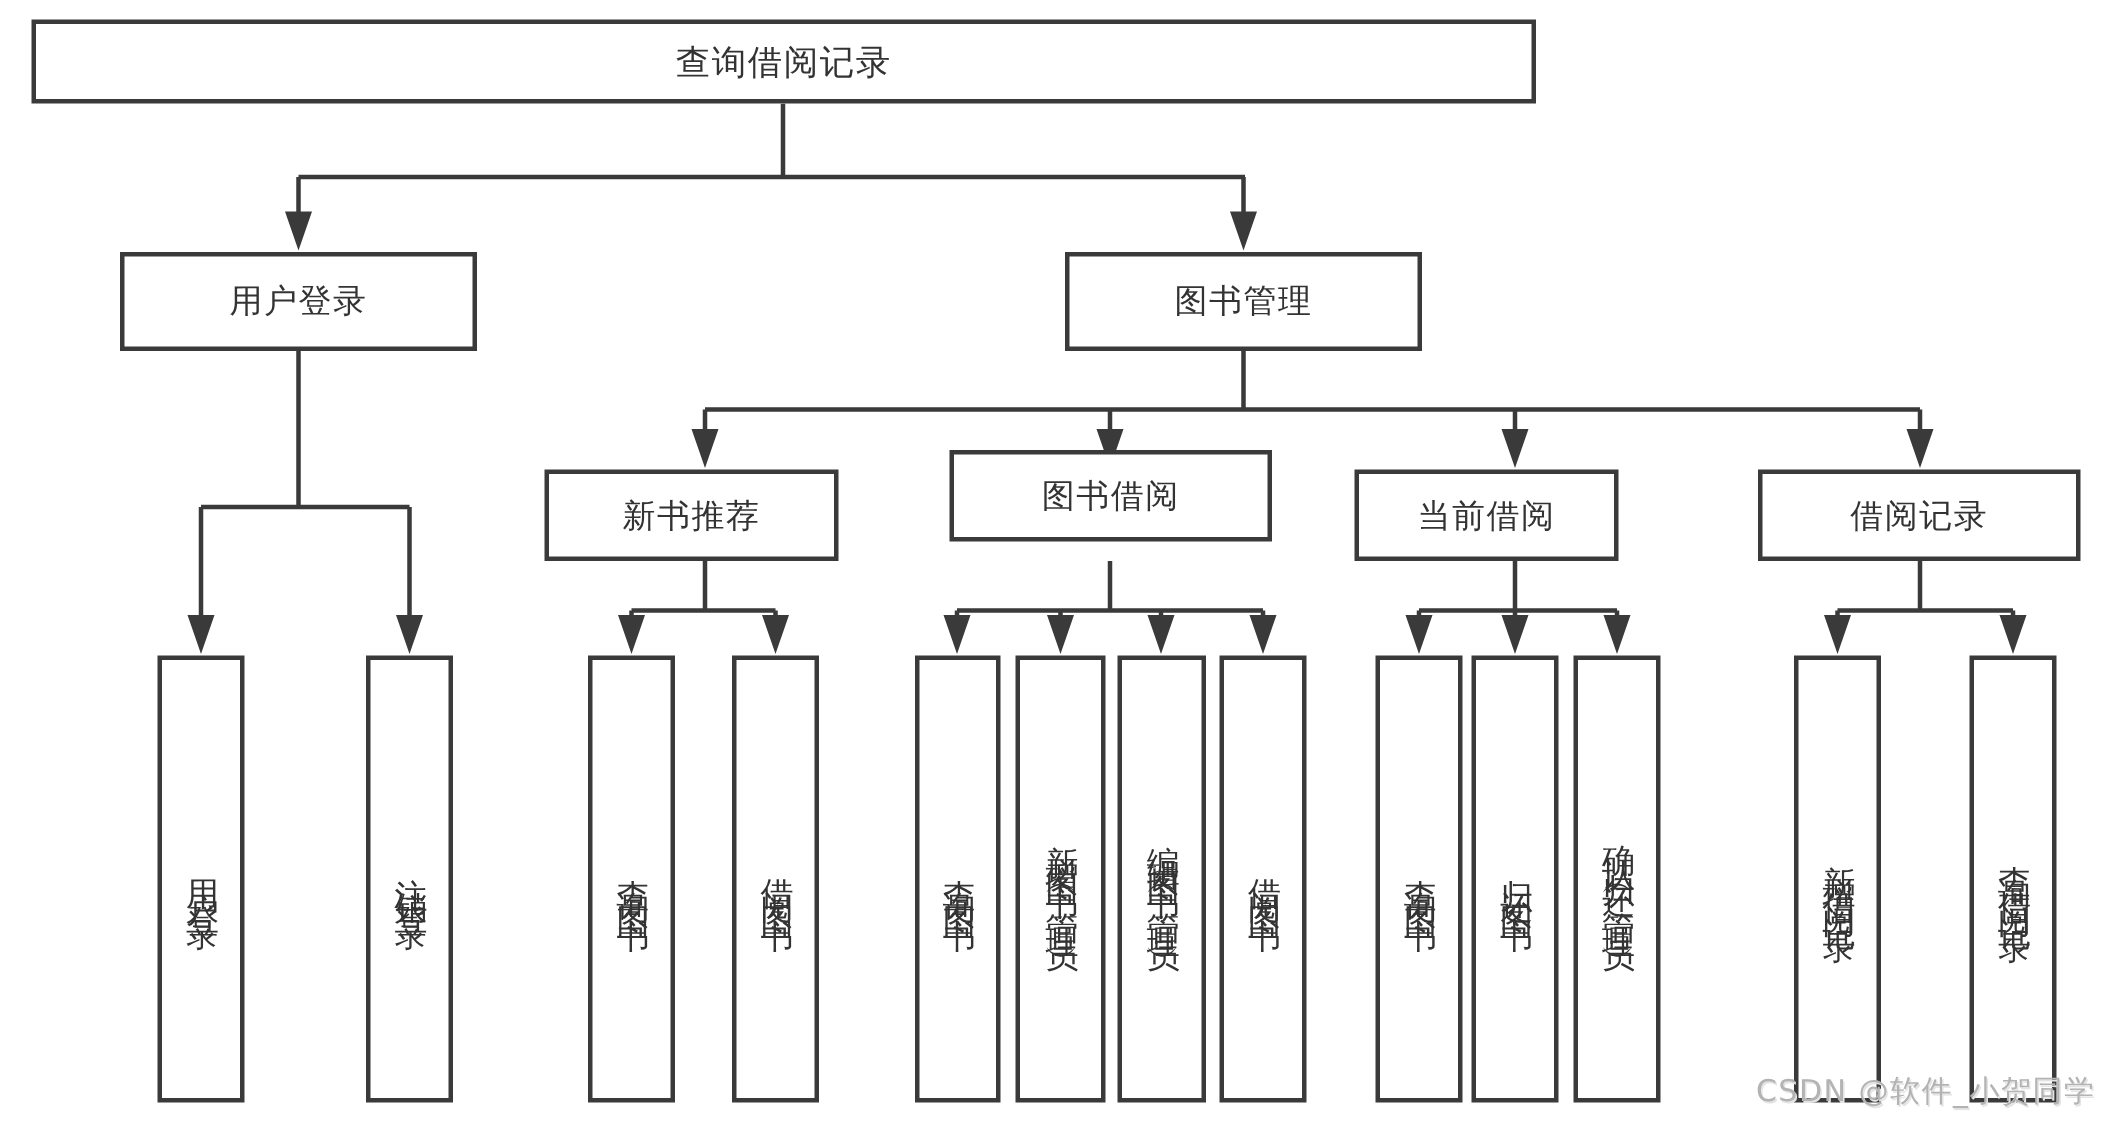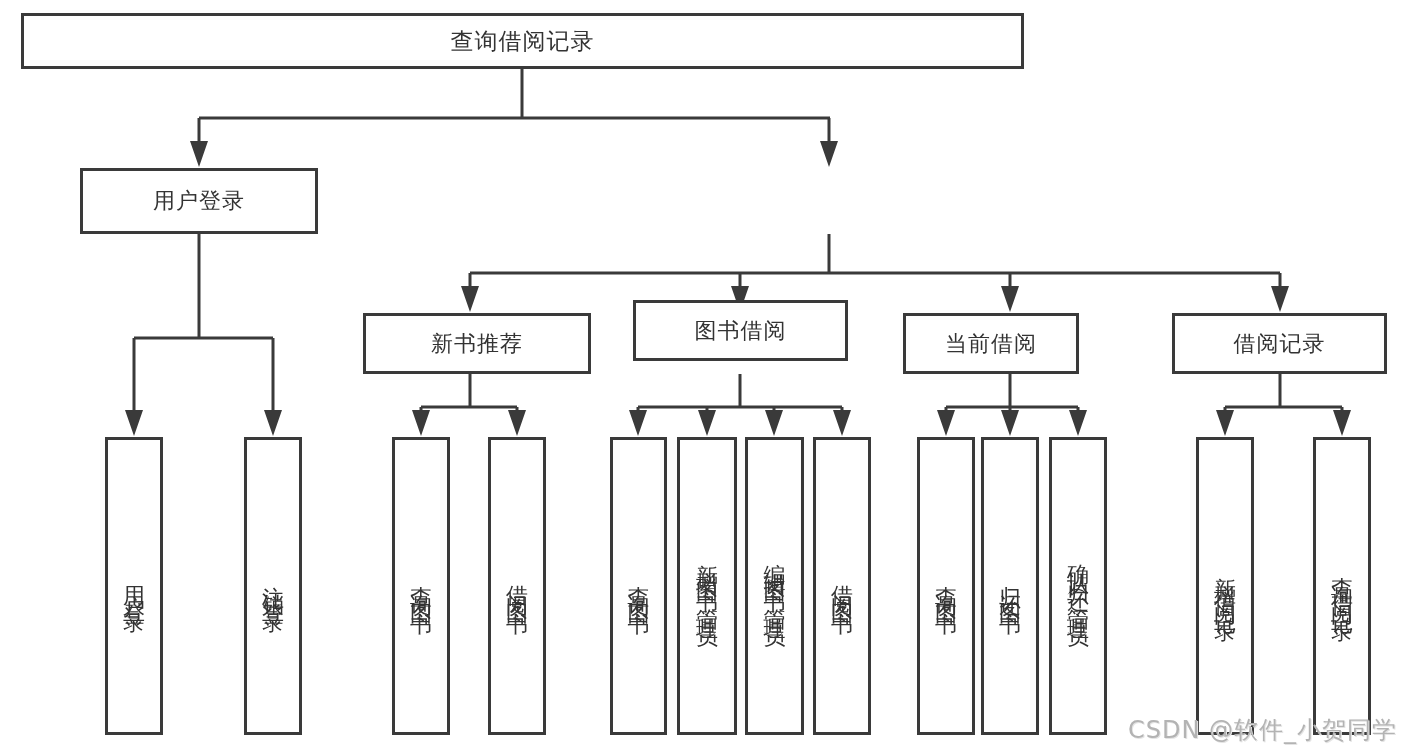--- a/index.html
+++ b/index.html
@@ -40,21 +40,21 @@
     writing-mode: vertical-rl;
     text-orientation: mixed;
     font-size: 22px;
     letter-spacing: 9px;
     line-height: 1;
   }
   .watermark {
     position: absolute;
     right: 8px;
     top: 714px;
-    font-size: 24px;
+    font-size: 20px;
     color: var(--watermark);
     text-shadow: 1px 1px 0 #e4e4e4;
     white-space: nowrap;
     letter-spacing: 1px;
   }
 </style>
 </head>
 <body>
 
 <div class="canvas">
@@ -90,22 +90,25 @@
     </g>
   </svg>
 
   <div class="box h root" style="left:21px;top:13px;width:1003px;height:56px">
     <span>查询借阅记录</span>
   </div>
 
   <div class="box h" style="left:80px;top:168px;width:238px;height:66px">
     <span>用户登录</span>
   </div>
+  <div class="box h" style="left:710px;top:168px;width:238px;height:66px">
+    <span>图书管理</span>
+  </div>
 
-  <div class="box h" style="left:363px;top:313px;width:228px;height:61px">
+  <div class="box h" style="left:363px;top:313px;width:196px;height:61px">
     <span>新书推荐</span>
   </div>
   <div class="box h" style="left:633px;top:300px;width:215px;height:61px">
     <span>图书借阅</span>
   </div>
   <div class="box h" style="left:903px;top:313px;width:176px;height:61px">
     <span>当前借阅</span>
   </div>
   <div class="box h" style="left:1172px;top:313px;width:215px;height:61px">
     <span>借阅记录</span>

